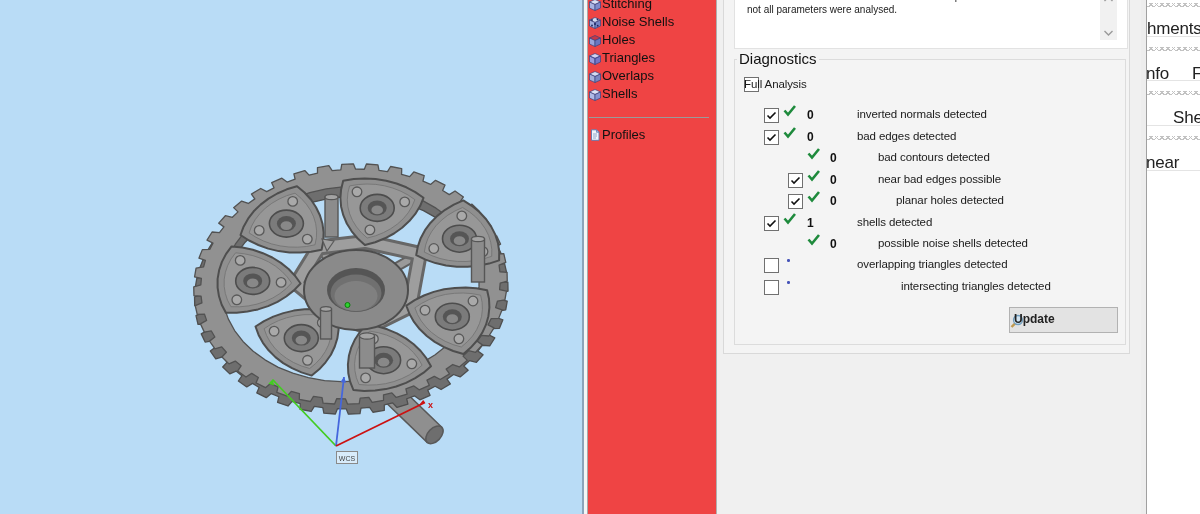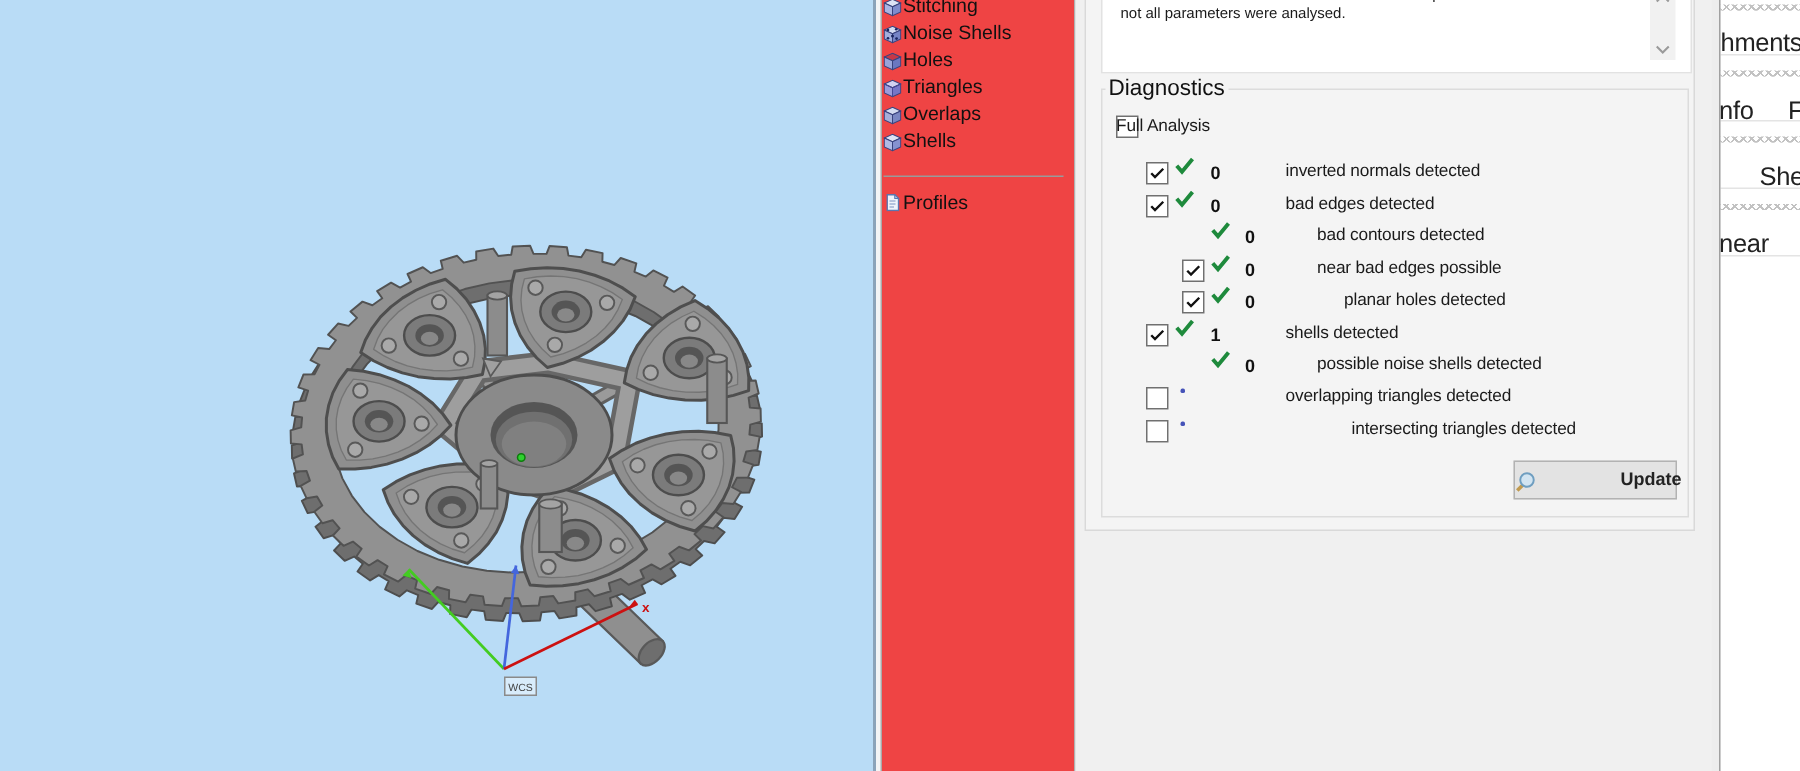--- a/index.html
+++ b/index.html
@@ -31,21 +31,21 @@
   #groupbox{left:734px;top:59px;width:390px;height:284px;border:1px solid #dcdcdc;}
   #gblabel{left:737px;top:52px;height:14px;line-height:14px;padding:0 2px;background:#f4f4f4;font-size:15px;color:#111;}
 
   .cb{position:absolute;width:13px;height:13px;background:#fff;border:1px solid #707070;}
   .num{position:absolute;font-weight:bold;font-size:12px;color:#111;}
   .lbl{position:absolute;font-size:11.5px;letter-spacing:-0.1px;color:#1a1a1a;white-space:nowrap;}
   .gchk{position:absolute;width:14px;height:12px;}
   .bdot{position:absolute;width:2.5px;height:2.5px;background:#4553b8;border-radius:50%;}
 
   #updbtn{left:1009px;top:307px;width:107px;height:24px;background:#e3e3e3;border:1px solid #b2b2b2;}
-  #updtxt{position:absolute;left:4px;top:4px;width:107px;text-align:right;font-size:12px;font-weight:bold;color:#222;}
+  #updtxt{position:absolute;left:4px;top:4px;width:107px;text-align:left;font-size:12px;font-weight:bold;color:#222;}
 
   
   .zz{position:absolute;left:0;width:53px;height:4px;background-image:repeating-linear-gradient(45deg,#c2c2c2 0 1px,transparent 1px 4px),repeating-linear-gradient(-45deg,#c2c2c2 0 1px,transparent 1px 4px);}
   .rsep{position:absolute;left:0;width:53px;height:1px;background:#e4e4e4;}
   .rlbl{position:absolute;font-size:17px;line-height:13px;letter-spacing:-0.2px;color:#222;white-space:nowrap;}
 </style>
 </head>
 <body>
 <div class="abs" id="viewport"><svg width="600" height="514" viewBox="0 0 600 514">
 <g transform="translate(387,389) rotate(44)">

